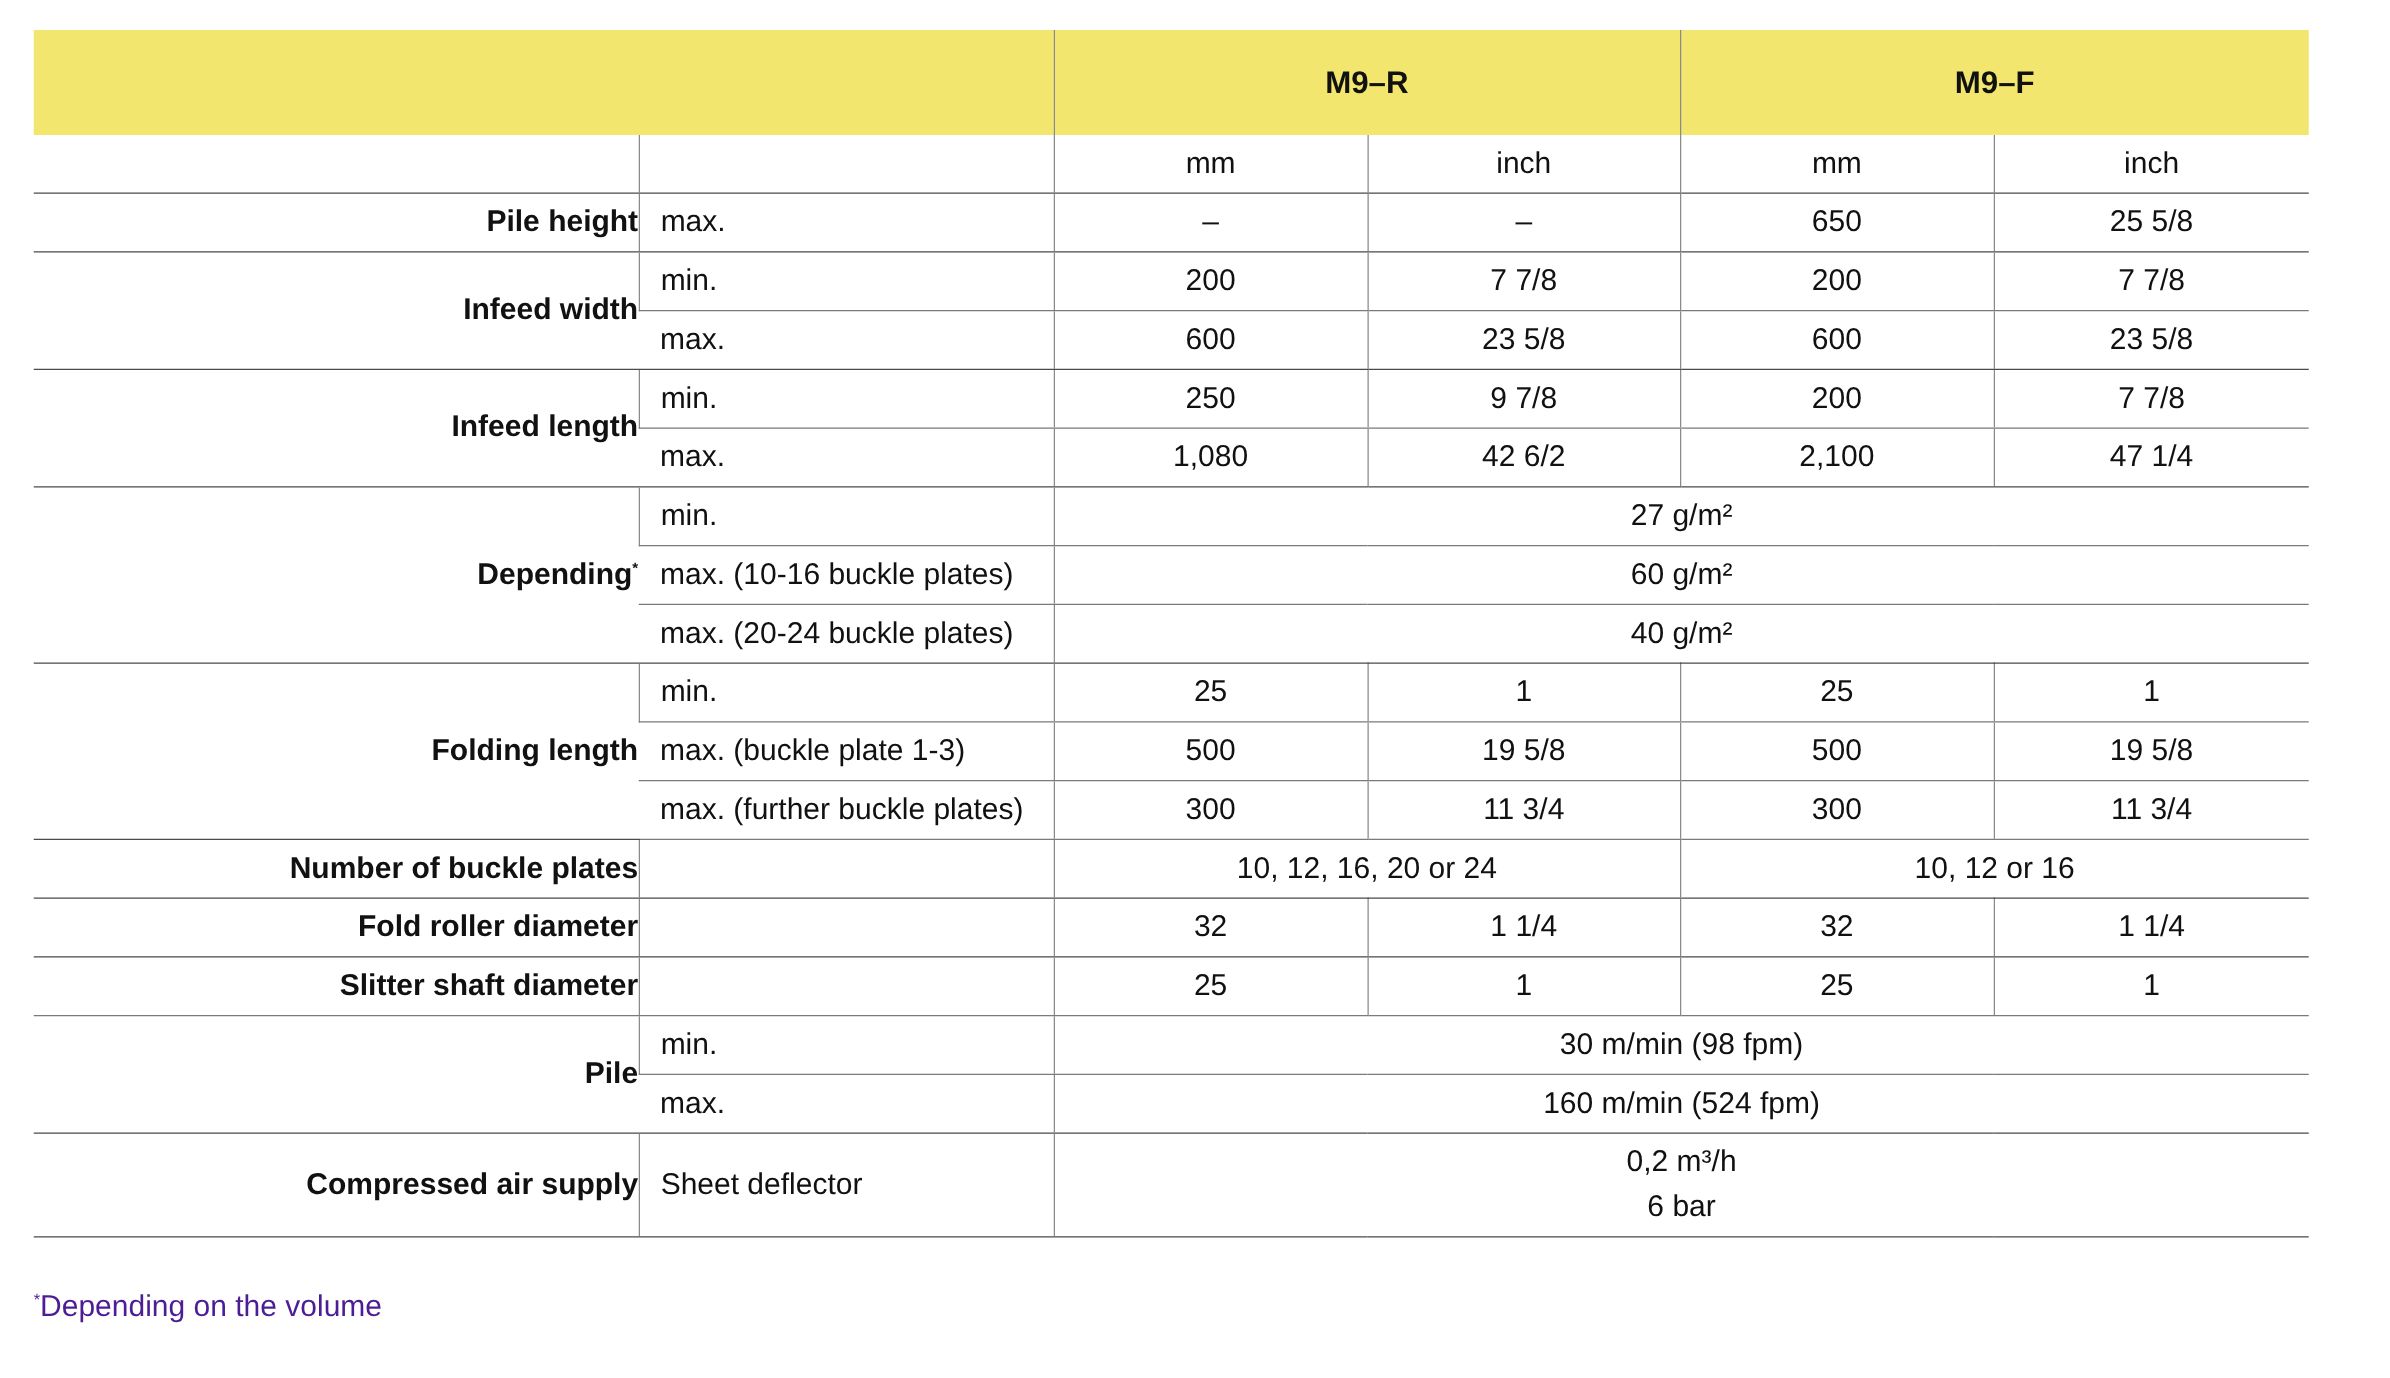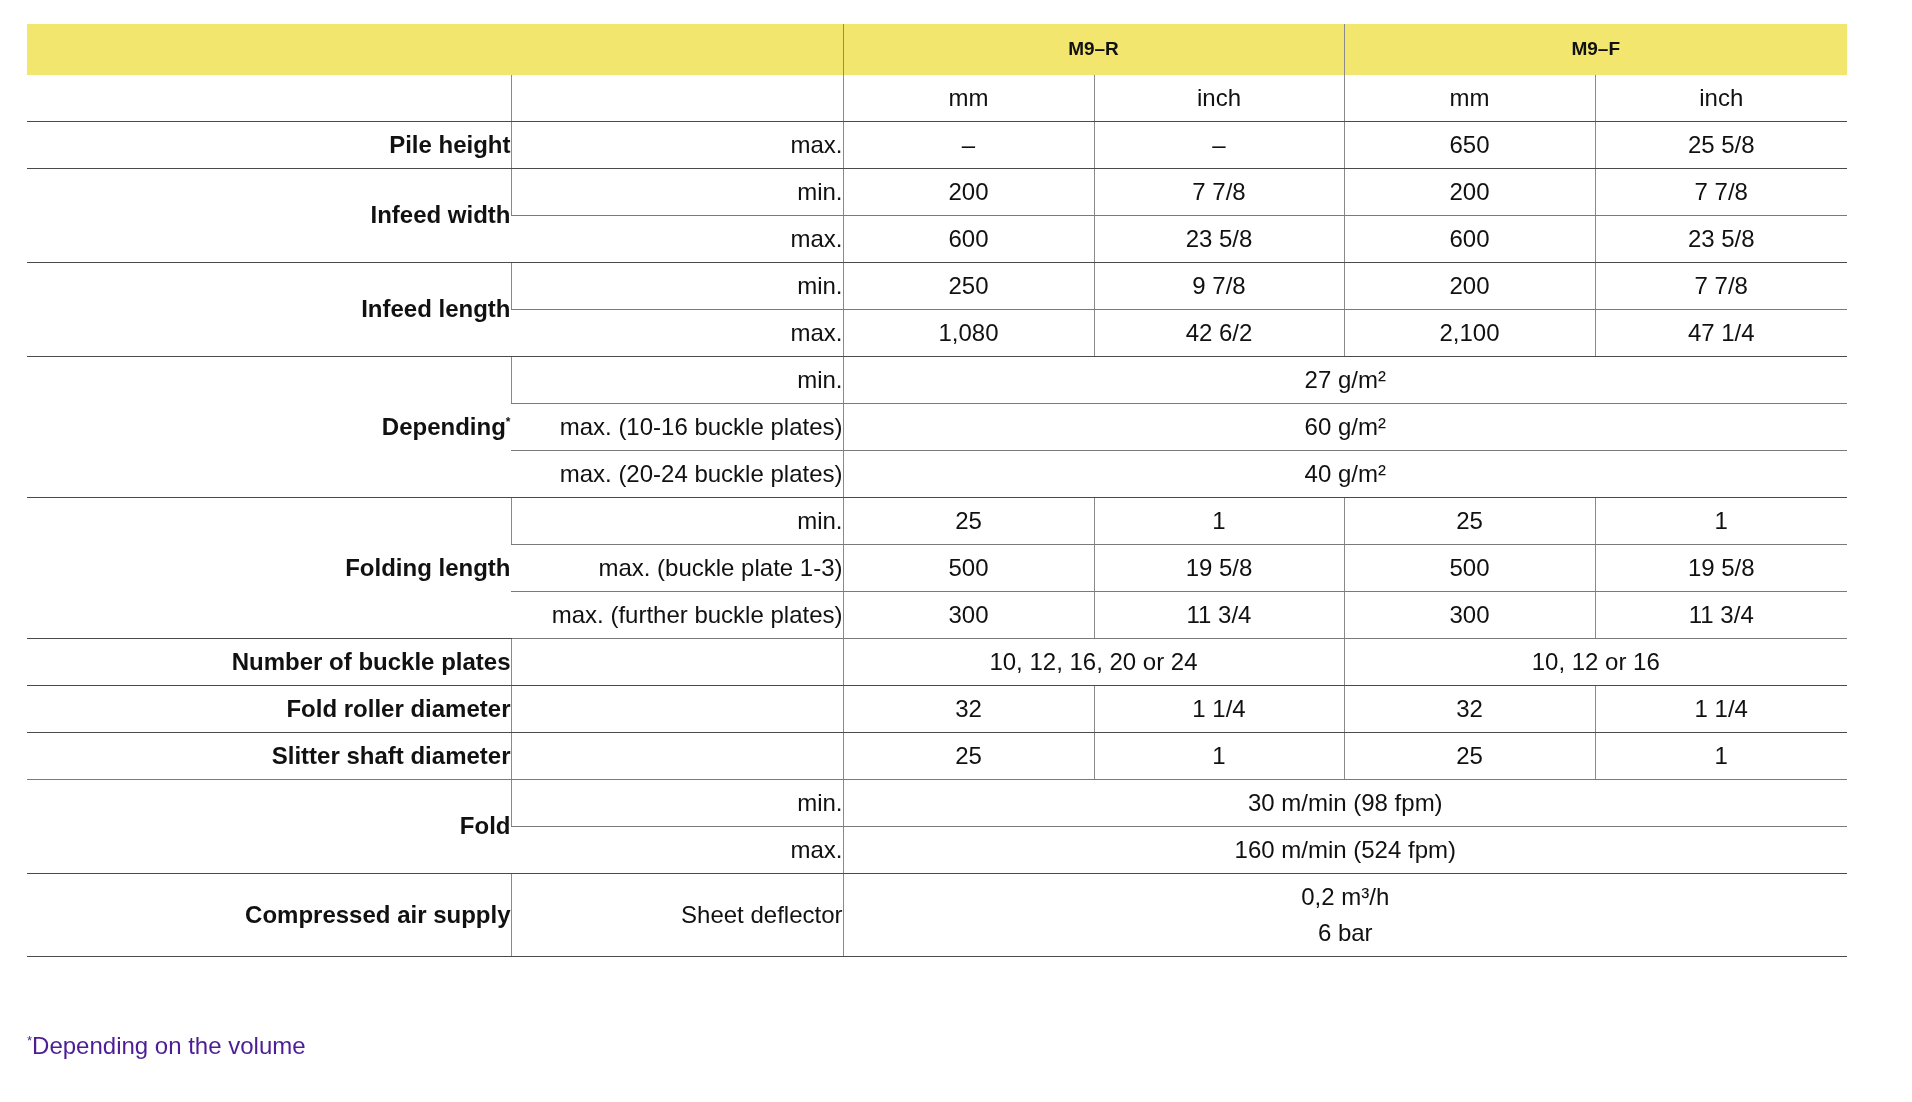--- a/index.html
+++ b/index.html
@@ -13,28 +13,28 @@
   }
   .tbl td, .tbl th {
     padding: 0; font-size: 24px; line-height: 1.2;
     border-bottom: 1.5px solid #4a4a4a;
     border-left: 1.5px solid #8a8a8a;
     text-align: center; vertical-align: middle;
     font-weight: normal;
   }
   .tbl td:first-child, .tbl th:first-child { border-left: none; }
   .tbl tr.hdr th {
-    background: #F3E66F; height: 51px; font-weight: bold; font-size: 19px;
+    background: #F3E66F; height: 84px; font-weight: bold; font-size: 25px;
     border-bottom: none;
   }
   .tbl tr.hdr th.blank { border-left: none; }
   .tbl td.lbl {
     text-align: right; padding-left: 15px; font-weight: bold;
   }
-  .tbl td.sub { text-align: right; padding-left: 17px; white-space: nowrap; }
+  .tbl td.sub { text-align: left; padding-left: 17px; white-space: nowrap; }
   .tbl tr.r td { height: 46px; }
   .tbl tr.tall td { height: 82px; }
   .tbl tr.units td { height: 46px; }
   .tbl td.hl { border-bottom: 1.5px solid #7a7a7a; }
   sup { font-size: 12px; vertical-align: super; line-height: 0; }
   .footnote {
     position: absolute; left: 27px; top: 1032px; font-size: 24px; color: #4c1d95;
   }
   .footnote sup { font-size: 13px; }
   .multi { display: block; line-height: 36px; }
@@ -163,21 +163,21 @@
   <tr class="r">
     <td class="lbl hl">Slitter shaft diameter</td>
     <td class="sub hl"></td>
     <td class="hl">25</td>
     <td class="hl">1</td>
     <td class="hl">25</td>
     <td class="hl">1</td>
   </tr>
 
   <tr class="r">
-    <td class="lbl" rowspan="2">Fold</td>
+    <td class="lbl" rowspan="2">Pile</td>
     <td class="sub hl">min.</td>
     <td class="hl" colspan="4">30 m/min (98 fpm)</td>
   </tr>
   <tr class="r">
     <td class="sub">max.</td>
     <td colspan="4">160 m/min (524 fpm)</td>
   </tr>
 
   <tr class="tall">
     <td class="lbl">Compressed air supply</td>

